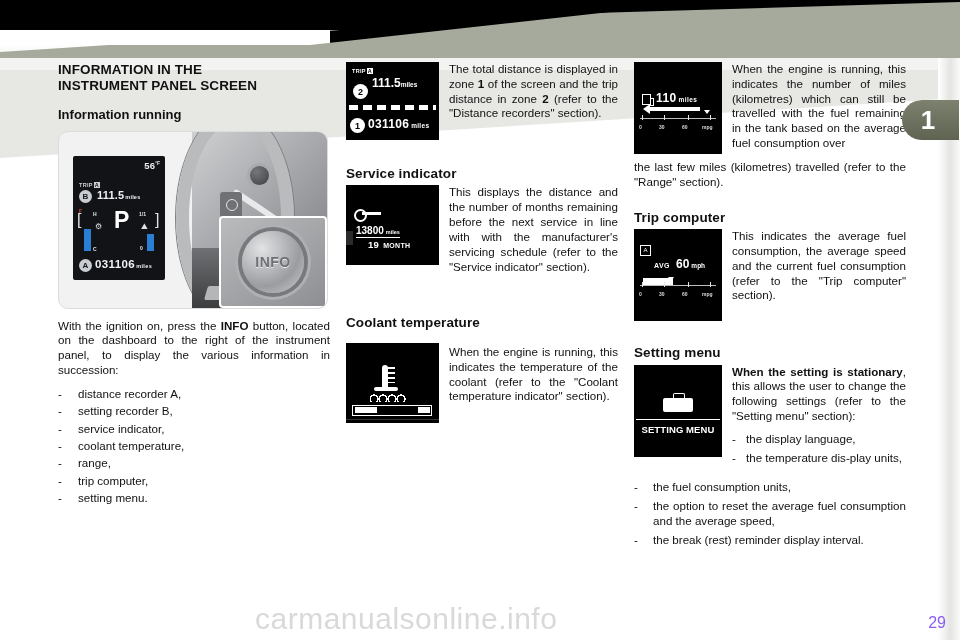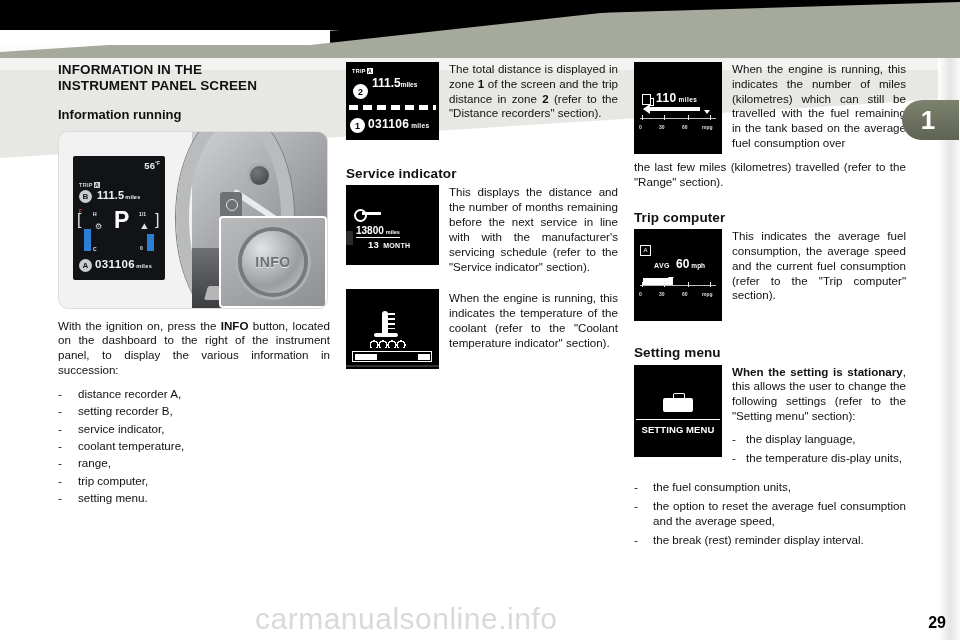--- a/index.html
+++ b/index.html
@@ -438,21 +438,21 @@
   }
   .sm-txt {
     position: absolute; left: 0; right: 0; top: 59px;
     text-align: center;
     color: #fff; font-size: 9.5px; font-weight: bold; letter-spacing: .1px;
   }
 
   
   .pageno {
     position: absolute; right: 14px; bottom: 8px;
-    font-size: 16px; font-weight: bold; color: #000000;
+    font-size: 16px; font-weight: normal; color: #8b5cf6;
     z-index: 6;
   }
   .watermark {
     position: absolute; left: 255px; bottom: 4px;
     font-size: 30px; color: #d9d9d9; letter-spacing: .5px;
     white-space: nowrap; z-index: 4;
   }
   .clearfix::after { content:""; display:block; clear:both; }
 </style>
 </head>
@@ -565,25 +565,26 @@
       </div>
       <p class="body"><span>The  total  distance  is displayed  in  zone  </span><span class="b">1</span><span> of  the  screen  and  the trip  distance  in  zone  </span><span class="b">2</span><span> (refer  to  the  "Distance recorders" section).</span></p>
     </div>
 
     <h2 class="sec" style="margin-top:24px">Service indicator</h2>
     <div class="fig-wrap clearfix">
       <div class="fig fig-si">
         <div class="si-blk"></div>
         <div class="wrench"></div>
         <div class="si-dist"><span>13800</span><span class="u">miles</span></div>
-        <div class="si-mon"><span>13</span><span class="u">MONTH</span></div>
+        <div class="si-mon"><span>19</span><span class="u">MONTH</span></div>
       </div>
       <p class="body">This displays the distance and the number of months remaining  before  the next  service  in  line  with with  the  manufacturer's servicing schedule (refer to the "Service indicator" section).</p>
     </div>
 
+    <h2 class="sec" style="margin-top:34px">Coolant temperature</h2>
     <div class="fig-wrap clearfix">
       <div class="fig fig-ct" style="margin-top:8px">
         <div class="therm"></div>
         <div class="therm-ticks"></div>
         <div class="therm-base"></div>
         <div class="waves"></div>
         <div class="ct-gauge">
           <div class="seg-on"></div>
           <div class="seg-off"></div>
           <div class="seg-end"></div>

